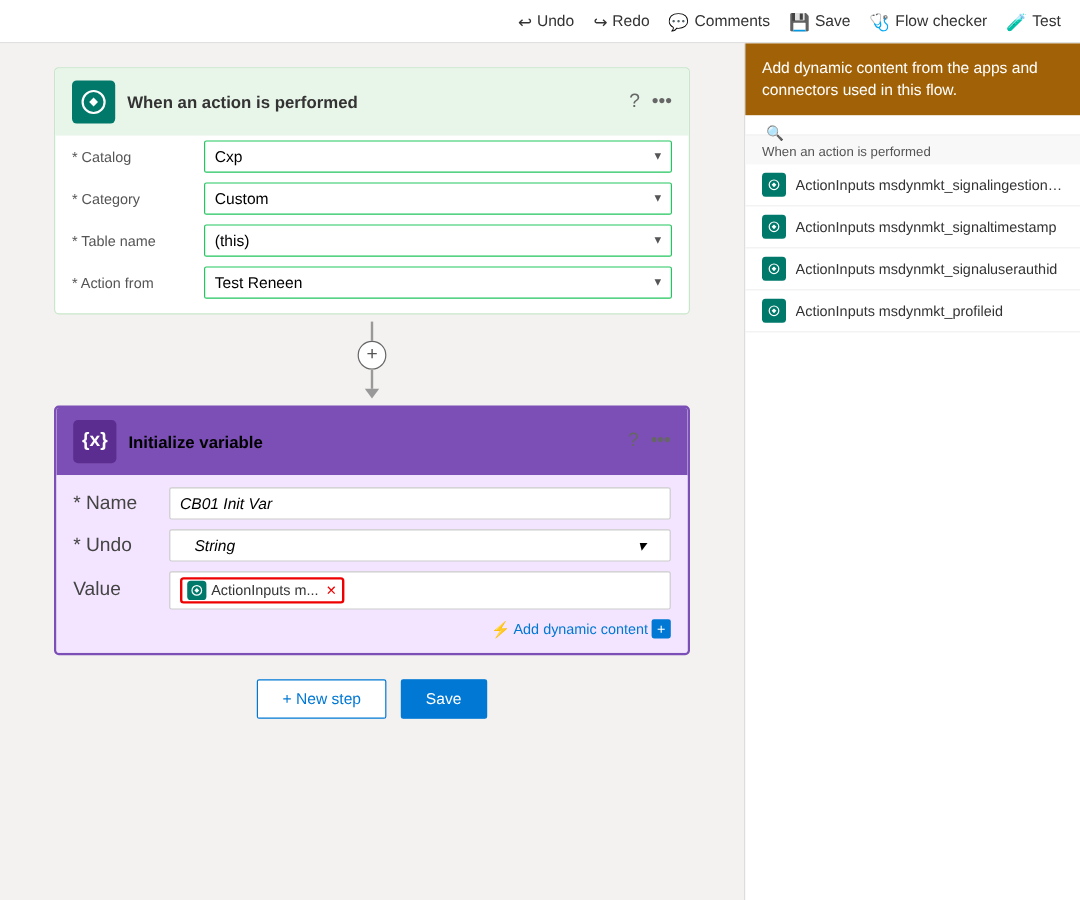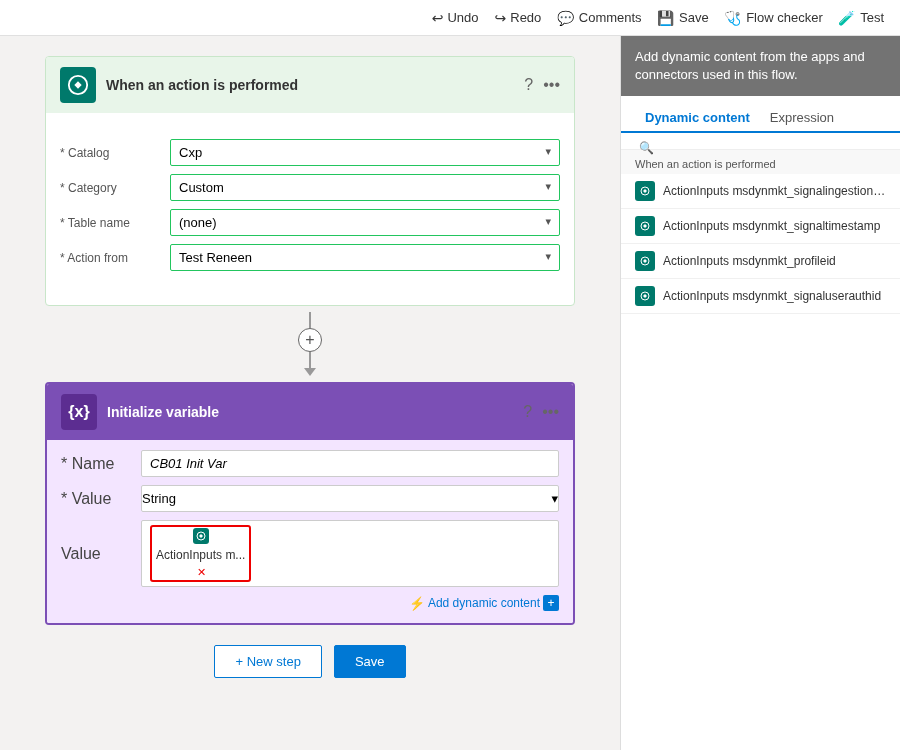--- a/index.html
+++ b/index.html
@@ -89,21 +89,21 @@
       align-items: center;
       gap: 10px;
     }
     .icon-btn {
       cursor: pointer;
       color: #666;
       font-size: 16px;
     }
 
     .form-body {
-      padding: 26px 14px;
+      padding: 4px 14px;
     }
     .form-row {
       display: flex;
       align-items: center;
       margin-bottom: 8px;
     }
     .form-label {
       width: 110px;
       font-size: 12px;
       color: #555;
@@ -182,21 +182,21 @@
       display: flex;
       align-items: center;
       justify-content: center;
       color: white;
       font-size: 16px;
       font-weight: bold;
     }
     .init-title {
       font-weight: 600;
       font-size: 14px;
-      color: #ffffff;
+      color: #000000;
     }
     .init-header-right {
       display: flex;
       align-items: center;
       gap: 10px;
       color: #fff;
     }
 
     .init-body {
       padding: 10px 14px;
@@ -218,27 +218,28 @@
       border-radius: 2px;
       padding: 5px 8px;
       font-size: 13px;
       background: #fff;
       font-style: italic;
     }
     .init-select {
       flex: 1;
       border: 1px solid #ccc;
       border-radius: 2px;
-      padding: 5px 0;
+      padding: 5px 20px;
       font-size: 13px;
       display: flex;
       align-items: center;
       justify-content: space-between;
       background: #fff;
       cursor: pointer;
+      font-style: italic;
     }
 
     
     .value-field {
       flex: 1;
       border: 1px solid #ccc;
       border-radius: 2px;
       padding: 4px 8px;
       font-size: 13px;
       background: #fff;
@@ -250,21 +251,20 @@
     .token-chip {
       display: flex;
       align-items: center;
       gap: 4px;
       background: #fff;
       border: 2px solid #e00;
       border-radius: 3px;
       padding: 1px 4px;
       font-size: 12px;
       color: #333;
-      flex-direction: column;
     }
     .token-icon {
       width: 16px;
       height: 16px;
       background: #00796b;
       border-radius: 3px;
       display: flex;
       align-items: center;
       justify-content: center;
       color: white;
@@ -332,21 +332,21 @@
     
     .dynamic-panel {
       width: 280px;
       background: #fff;
       border-left: 1px solid #ddd;
       display: flex;
       flex-direction: column;
       overflow: hidden;
     }
     .panel-header {
-      background: #737373;
+      background: #a16207;
       color: #fff;
       padding: 12px 14px;
       font-size: 13px;
       line-height: 1.4;
     }
     .panel-tabs {
       display: flex;
       border-bottom: 2px solid #0078d4;
       padding: 0 14px;
       padding-top: 8px;
@@ -478,21 +478,21 @@
         <div class="form-row">
           <div class="form-label">* Category</div>
           <div class="form-select">
             <span>Custom</span>
             <span class="chevron">▾</span>
           </div>
         </div>
         <div class="form-row">
           <div class="form-label">* Table name</div>
           <div class="form-select">
-            <span>(none)</span>
+            <span>(this)</span>
             <span class="chevron">▾</span>
           </div>
         </div>
         <div class="form-row">
           <div class="form-label">* Action from</div>
           <div class="form-select">
             <span>Test Reneen</span>
             <span class="chevron">▾</span>
           </div>
         </div>
@@ -516,21 +516,21 @@
           <span class="icon-btn">?</span>
           <span class="icon-btn">•••</span>
         </div>
       </div>
       <div class="init-body">
         <div class="init-form-row">
           <div class="init-label">* Name</div>
           <input class="init-input" type="text" value="CB01 Init Var" style="">
         </div>
         <div class="init-form-row">
-          <div class="init-label">* Value</div>
+          <div class="init-label">* Undo</div>
           <div class="init-select">
             <span>String</span>
             <span>▾</span>
           </div>
         </div>
         <div class="init-form-row">
           <div class="init-label">Value</div>
           <div class="value-field">
             <div class="token-chip">
               <div class="token-icon">
@@ -558,28 +558,20 @@
       <button class="btn-secondary">+ New step</button>
       <button class="btn-primary">Save</button>
     </div>
 
   </div>
 
   <div class="dynamic-panel">
     <div class="panel-header">
       <span>Add dynamic content from the apps and connectors used in this flow.</span>
     </div>
-    <div class="panel-tabs">
-      <div class="panel-tab active">
-        <span>Dynamic content</span>
-      </div>
-      <div class="panel-tab">
-        <span>Expression</span>
-      </div>
-    </div>
     <div class="panel-search-wrap">
       <span class="search-icon-wrapper">🔍</span>
     </div>
     <div class="panel-section-label">When an action is performed</div>
 
     <div class="panel-item">
       <div class="panel-item-icon">
         <svg width="12" height="12" viewBox="0 0 24 24" fill="none">
           <circle cx="12" cy="12" r="8" stroke="white" stroke-width="2"></circle>
           <path d="M8 12 L12 8 L16 12 L12 16 Z" fill="white"></path>
@@ -596,26 +588,26 @@
       </div>
       <span class="panel-item-text">ActionInputs msdynmkt_signaltimestamp</span>
     </div>
     <div class="panel-item">
       <div class="panel-item-icon">
         <svg width="12" height="12" viewBox="0 0 24 24" fill="none">
           <circle cx="12" cy="12" r="8" stroke="white" stroke-width="2"></circle>
           <path d="M8 12 L12 8 L16 12 L12 16 Z" fill="white"></path>
         </svg>
       </div>
-      <span class="panel-item-text">ActionInputs msdynmkt_profileid</span>
+      <span class="panel-item-text">ActionInputs msdynmkt_signaluserauthid</span>
     </div>
     <div class="panel-item">
       <div class="panel-item-icon">
         <svg width="12" height="12" viewBox="0 0 24 24" fill="none">
           <circle cx="12" cy="12" r="8" stroke="white" stroke-width="2"></circle>
           <path d="M8 12 L12 8 L16 12 L12 16 Z" fill="white"></path>
         </svg>
       </div>
-      <span class="panel-item-text">ActionInputs msdynmkt_signaluserauthid</span>
+      <span class="panel-item-text">ActionInputs msdynmkt_profileid</span>
     </div>
   </div>
 
 </div>
 
 </body></html>

